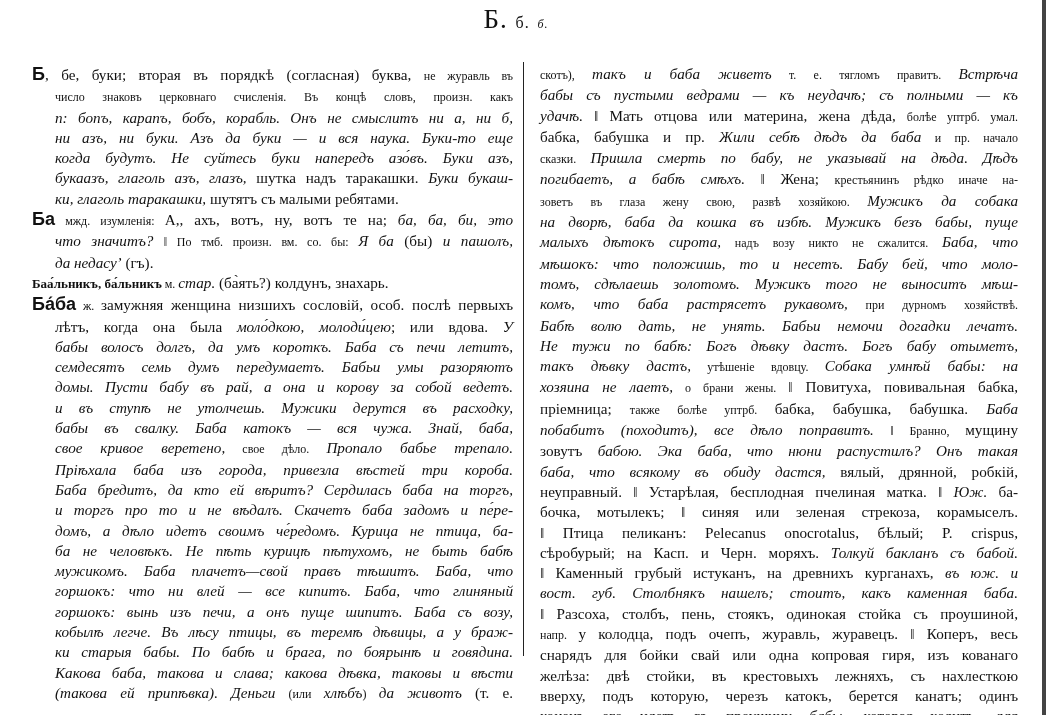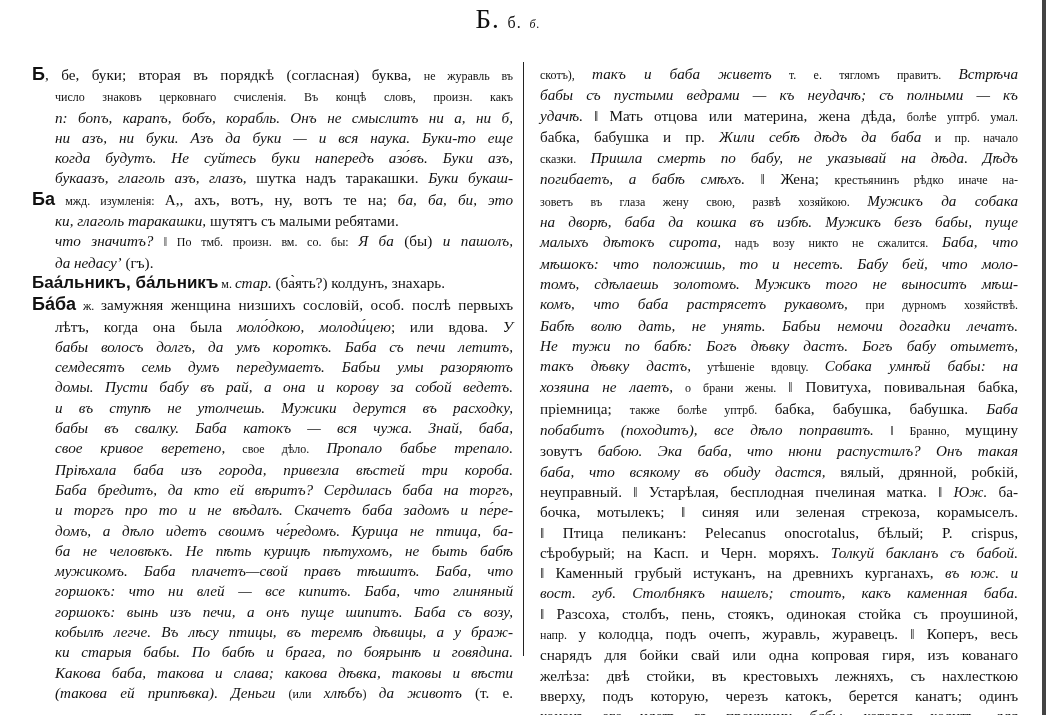--- a/index.html
+++ b/index.html
@@ -4,33 +4,33 @@
 <style>
   html, body { margin:0; padding:0; }
   body {
     width:1046px; height:715px; overflow:hidden; position:relative;
     background:#ffffff; color:#111;
     font-family:"DejaVu Serif", "Liberation Serif", serif;
   }
   .edge-strip { position:absolute; right:0; top:0; width:4px; height:715px; background:#444; }
   .running-head {
     position:absolute; top:4px; left:0; width:1016px; text-align:center;
-    font-family:"Liberation Serif", serif; font-size:27px; letter-spacing:1px;
+    font-family:"Liberation Serif", serif; font-size:27px; letter-spacing:1px;padding-left:8px;
   }
   .running-head .small { font-size:16px; }
   .running-head .smaller { font-size:12px; font-style:italic; }
   .column {
     position:absolute; top:64px; font-family:"Liberation Serif", serif;
     font-size:15.2px; line-height:20.3px; text-align:justify;
   }
   .col-left { left:32px; width:481px; }
   .col-right { left:540px; width:478px; top:64px; }
   .divider { position:absolute; left:523px; top:62px; width:1px; height:594px; background:#222; }
   .hw { font-weight:bold; font-size:18px; font-family:"Liberation Sans", sans-serif; }
-  .hw-big { font-weight:bold; font-size:17px; font-family:Liberation Sans, sans-serif; }
+  .hw-big { font-weight:bold; font-size:13px; font-family:Liberation Serif, serif; }
   .abbr { font-size:12px; }
   .ex { font-style:italic; }
   .line { display:block; white-space:nowrap; text-align:justify; text-align-last:justify; }
   .line.last { text-align-last:left; }
   .indent { padding-left:23px; }
 </style>
 </head>
 <body>
 
 <div class="edge-strip"></div>
@@ -41,22 +41,22 @@
   <span class="smaller">б.</span>
 </div>
 
 <div class="column col-left" id="col-left">
     <span class="line"><span class="hw">Б</span><span>, бе, буки; вторая въ порядкѣ (согласная) буква, </span><span class="abbr">не журавль въ</span></span>
     <span class="line indent"><span class="abbr">число знаковъ церковнаго счисленія. Въ концѣ словъ, произн. какъ</span></span>
     <span class="line indent"><span class="ex">п: </span><span class="ex">бопъ, карапъ, бобъ, корабль. Онъ не смыслитъ ни а, ни б,</span></span>
     <span class="line indent"><span class="ex">ни азъ, ни буки. Азъ да буки — и вся наука. Буки-то еще</span></span>
     <span class="line indent"><span class="ex">когда будутъ. Не суйтесь буки напередъ азо́въ. Буки азъ,</span></span>
     <span class="line indent"><span class="ex">букаазъ, глаголь азъ, глазъ,</span><span> шутка надъ таракашки. </span><span class="ex">Буки букаш-</span></span>
+    <span class="line indent last"><span class="ex">ки, глаголь таракашки,</span><span> шутятъ съ малыми ребятами.</span></span>
     <span class="line"><span class="hw">Ба</span><span class="abbr"> мжд. изумленія: </span><span>А,, ахъ, вотъ, ну, вотъ те на; </span><span class="ex">ба, ба, би, это</span></span>
-    <span class="line indent last"><span class="ex">ки, глаголь таракашки,</span><span> шутятъ съ малыми ребятами.</span></span>
     <span class="line indent"><span class="ex">что значитъ? </span><span class="abbr">‖ По тмб. произн. вм. со. бы: </span><span class="ex">Я ба</span><span> (бы) </span><span class="ex">и пашолъ,</span></span>
     <span class="line indent last"><span class="ex">да недасу’</span><span> (гъ).</span></span>
     <span class="line last"><span class="hw-big">Баа́льникъ, ба́льникъ</span><span class="abbr"> м. </span><span class="ex">стар.</span><span> (ба̀ять?) колдунъ, знахарь.</span></span>
     <span class="line"><span class="hw">Ба́ба</span><span class="abbr"> ж. </span><span>замужняя женщина низшихъ сословій, особ. послѣ первыхъ</span></span>
     <span class="line indent"><span>лѣтъ, когда она была </span><span class="ex">моло́дкою, молоди́цею</span><span>; или вдова. </span><span class="ex">У</span></span>
     <span class="line indent"><span class="ex">бабы волосъ долгъ, да умъ короткъ. Баба съ печи летитъ,</span></span>
     <span class="line indent"><span class="ex">семдесятъ семь думъ передумаетъ. Бабьи умы разоряютъ</span></span>
     <span class="line indent"><span class="ex">домы. Пусти бабу въ рай, а она и корову за собой ведетъ.</span></span>
     <span class="line indent"><span class="ex">и въ ступѣ не утолчешь. Мужики дерутся въ расходку,</span></span>
     <span class="line indent"><span class="ex">бабы въ свалку. Баба катокъ — вся чужа. Знай, баба,</span></span>

